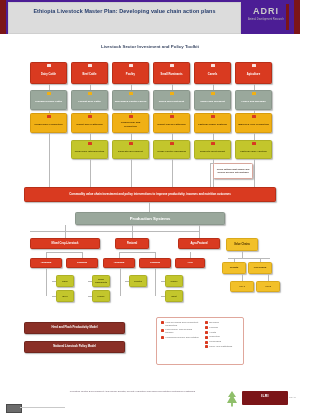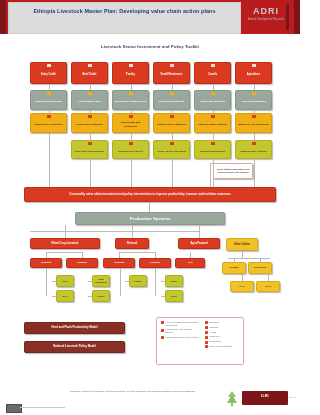--- a/index.html
+++ b/index.html
@@ -1,20 +1,20 @@
 <!DOCTYPE html>
 <html><head>
 <meta charset="utf-8">
 <style>
   html,body{margin:0;padding:0;background:#ffffff;}
   body{width:300px;height:415px;overflow:hidden;
        font-family:"Liberation Sans",sans-serif;position:relative;}
 
   
-  .header{position:absolute;left:0;top:0;width:300px;height:34px;background:#b91c1c;}
+  .header{position:absolute;left:0;top:0;width:300px;height:34px;background:#4c1d95;}
   .hdr-left-bar{position:absolute;left:0;top:0;width:6px;height:34px;background:#7b1518;}
   .hdr-right-bar{position:absolute;right:0;top:0;width:6px;height:34px;background:#7b1518;}
   .hdr-panel{position:absolute;left:8px;top:2px;width:231px;height:30px;
              background:#dcdcdc;border:1px solid #cfcfcf;}
   .hdr-title{position:absolute;left:6px;top:4px;width:219px;text-align:center;
              color:#243b6b;font-weight:bold;font-size:5.4px;line-height:8px;
              letter-spacing:.1px;}
   .hdr-logo{position:absolute;left:246px;top:4px;width:44px;height:26px;}
   .hdr-logo-word{position:absolute;left:0;top:2px;width:40px;text-align:center;
                  font-size:9px;font-weight:bold;color:#c9c9c9;letter-spacing:1px;}

